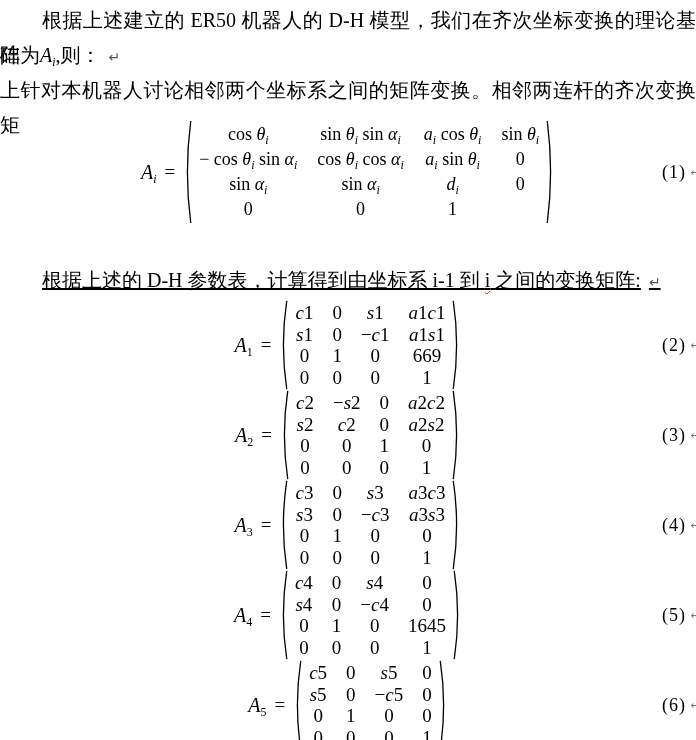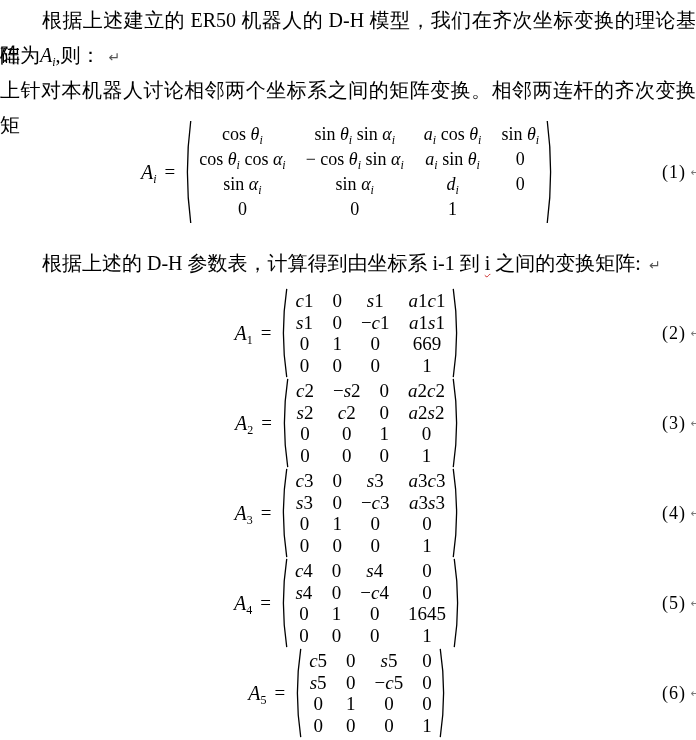--- a/index.html
+++ b/index.html
@@ -8,21 +8,21 @@
     width:696px; height:740px; overflow:hidden; position:relative;
     font-family:"Liberation Serif","DejaVu Serif",serif;
     color:#000;
   }
   
   .para { font-size:20px; line-height:35px; color:#000; }
   .p-line { height:35px; white-space:nowrap; }
   .jline { text-align:justify; text-align-last:justify; white-space:normal; }
   .indent { text-indent:42px; }
   .p1 { padding-top:3px; }
-  .p2 { margin-top:26px; line-height:26px; height:26px; white-space:nowrap; }
+  .p2 { margin-top:38px; line-height:36px; height:26px; white-space:nowrap;text-decoration:underline; }
   .misspell {
     text-decoration:underline wavy #cc2b2b 1px;
     text-underline-offset:3px;
   }
   .ret-inline {
     font-family:"DejaVu Sans",sans-serif; font-size:14px; color:#555;
     padding-left:8px;
   }
   
   .it { font-style:italic; }
@@ -72,22 +72,22 @@
     <span class="equals">=</span>
     <span class="pmatrix">
       <svg class="paren left" viewBox="0 0 10 100" preserveAspectRatio="none">
           <path d="M8.6 1 Q1.2 50 8.6 99" vector-effect="non-scaling-stroke"></path>
         </svg>
       <span class="mgrid mgrid-wide">
           <span class="mcell">cos <span class="it">θ</span><sub><span class="it">i</span></sub></span>
           <span class="mcell">sin <span class="it">θ</span><sub><span class="it">i</span></sub> sin <span class="it">α</span><sub><span class="it">i</span></sub></span>
           <span class="mcell"><span class="it">a</span><sub><span class="it">i</span></sub> cos <span class="it">θ</span><sub><span class="it">i</span></sub></span>
           <span class="mcell">sin <span class="it">θ</span><sub><span class="it">i</span></sub></span>
+          <span class="mcell">− cos <span class="it">θ</span><sub><span class="it">i</span></sub> sin <span class="it">α</span><sub><span class="it">i</span></sub></span>
           <span class="mcell">cos <span class="it">θ</span><sub><span class="it">i</span></sub> cos <span class="it">α</span><sub><span class="it">i</span></sub></span>
-          <span class="mcell">− cos <span class="it">θ</span><sub><span class="it">i</span></sub> sin <span class="it">α</span><sub><span class="it">i</span></sub></span>
           <span class="mcell"><span class="it">a</span><sub><span class="it">i</span></sub> sin <span class="it">θ</span><sub><span class="it">i</span></sub></span>
           <span class="mcell">0</span>
           <span class="mcell">sin <span class="it">α</span><sub><span class="it">i</span></sub></span>
           <span class="mcell">sin <span class="it">α</span><sub><span class="it">i</span></sub></span>
           <span class="mcell"><span class="it">d</span><sub><span class="it">i</span></sub></span>
           <span class="mcell">0</span>
           <span class="mcell">0</span>
           <span class="mcell">0</span>
           <span class="mcell">1</span>
         </span>

